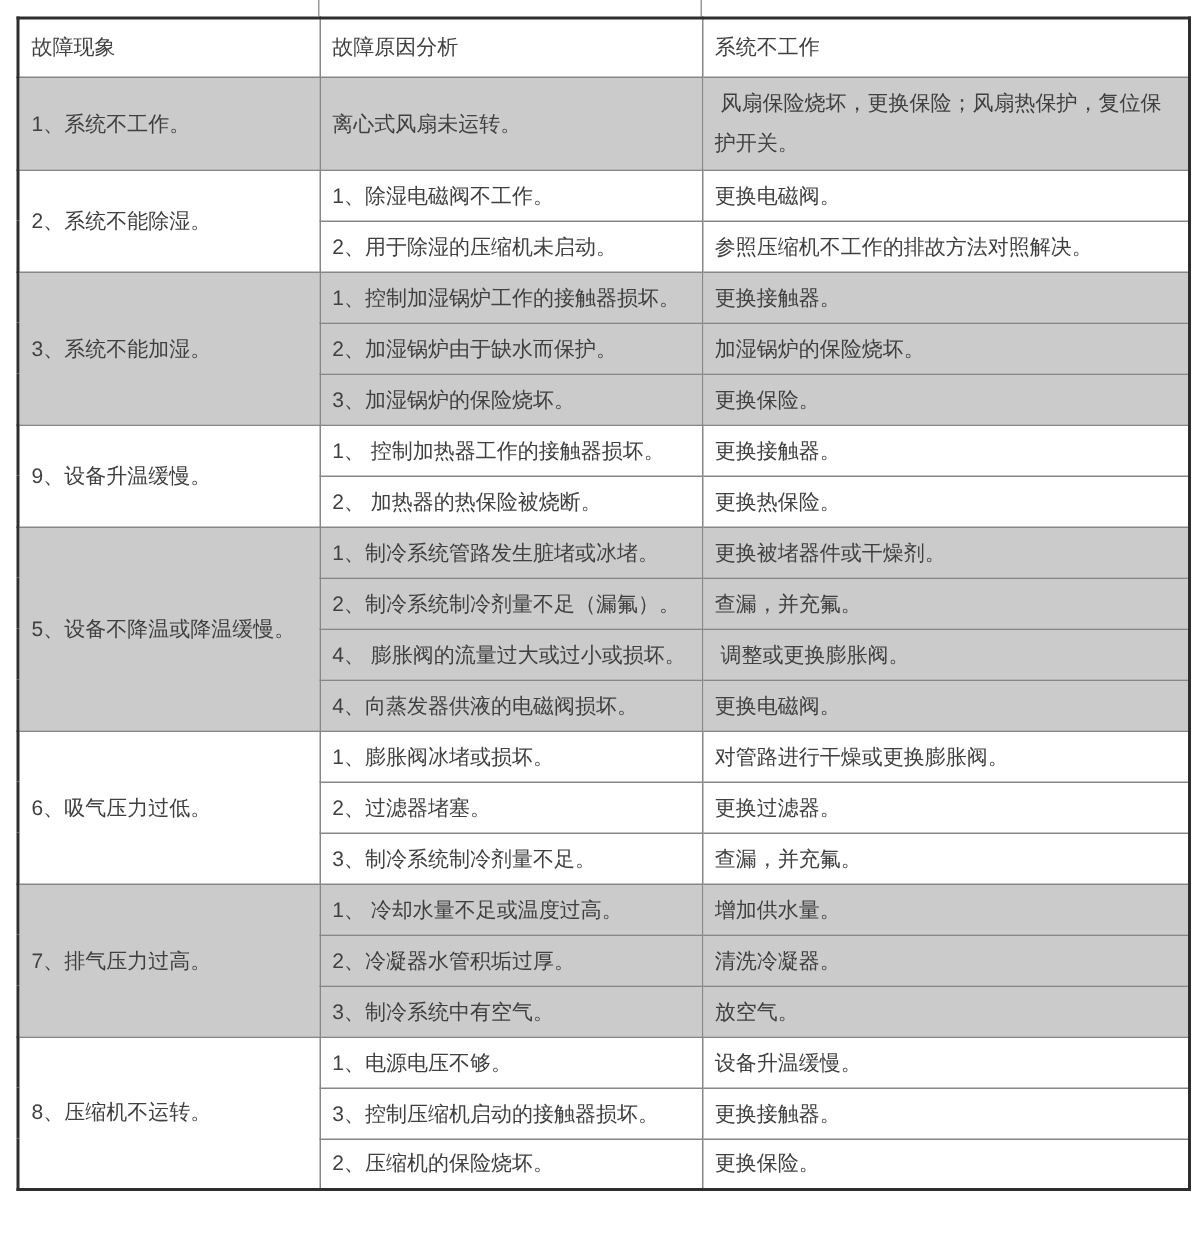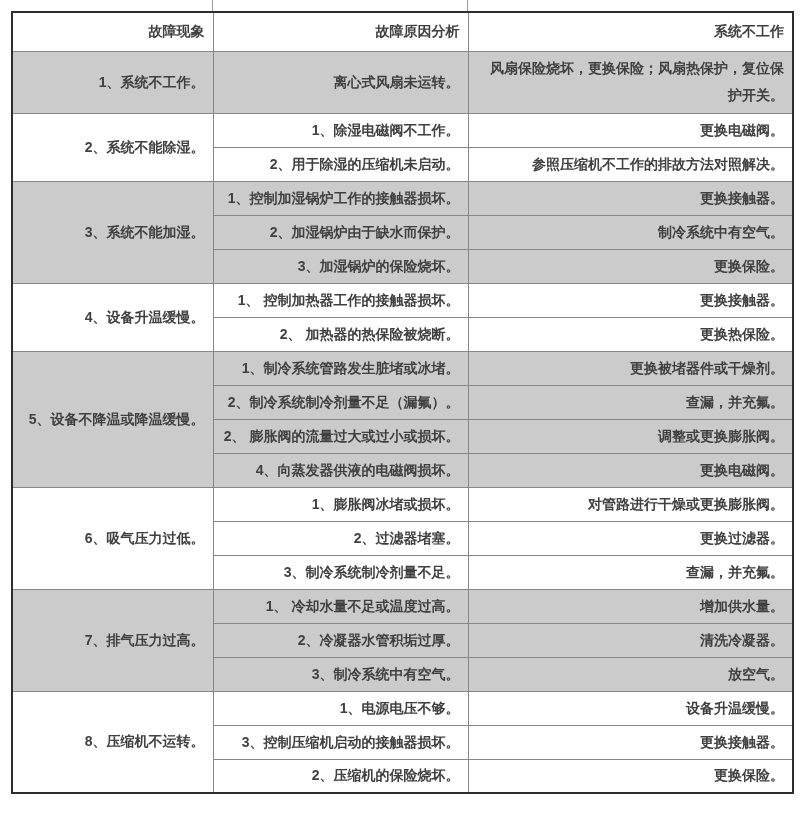--- a/index.html
+++ b/index.html
@@ -32,24 +32,24 @@
     border-collapse: collapse;
     table-layout: fixed;
     border: 2px solid #2e2e2e;
   }
   .col-phenomenon { width: 201px; }
   .col-cause      { width: 255px; }
   .col-solution   { width: 325px; }
 
   th, td {
     border: 1px solid #878787;
-    font-weight: bold;
+    font-weight: normal;
     font-size: 14px;
     color: #404040;
-    text-align: right;
+    text-align: left;
     vertical-align: middle;
     padding: 2px 8px;
     white-space: pre-wrap;
     line-height: 27px;
     overflow: hidden;
   }
   thead th { height: 39px; background: #ffffff; }
   tbody td { height: 34px; }
   tr.tall td { height: 62px; }
   tr.shaded { background: #cbcbcb; }
@@ -90,46 +90,46 @@
           <td>2、用于除湿的压缩机未启动。</td>
           <td>参照压缩机不工作的排故方法对照解决。</td>
         </tr>
         <tr class="shaded">
           <td rowspan="3">3、系统不能加湿。</td>
           <td>1、控制加湿锅炉工作的接触器损坏。</td>
           <td>更换接触器。</td>
         </tr>
         <tr class="shaded">
           <td>2、加湿锅炉由于缺水而保护。</td>
-          <td>制冷系统中有空气。</td>
+          <td>加湿锅炉的保险烧坏。</td>
         </tr>
         <tr class="shaded">
           <td>3、加湿锅炉的保险烧坏。</td>
           <td>更换保险。</td>
         </tr>
         <tr class="plain">
-          <td rowspan="2">4、设备升温缓慢。</td>
+          <td rowspan="2">9、设备升温缓慢。</td>
           <td>1、 控制加热器工作的接触器损坏。</td>
           <td>更换接触器。</td>
         </tr>
         <tr class="plain">
           <td>2、 加热器的热保险被烧断。</td>
           <td>更换热保险。</td>
         </tr>
         <tr class="shaded">
           <td rowspan="4">5、设备不降温或降温缓慢。</td>
           <td>1、制冷系统管路发生脏堵或冰堵。</td>
           <td>更换被堵器件或干燥剂。</td>
         </tr>
         <tr class="shaded">
           <td>2、制冷系统制冷剂量不足（漏氟）。</td>
           <td>查漏，并充氟。</td>
         </tr>
         <tr class="shaded">
-          <td>2、 膨胀阀的流量过大或过小或损坏。</td>
+          <td>4、 膨胀阀的流量过大或过小或损坏。</td>
           <td> 调整或更换膨胀阀。</td>
         </tr>
         <tr class="shaded">
           <td>4、向蒸发器供液的电磁阀损坏。</td>
           <td>更换电磁阀。</td>
         </tr>
         <tr class="plain">
           <td rowspan="3">6、吸气压力过低。</td>
           <td>1、膨胀阀冰堵或损坏。</td>
           <td>对管路进行干燥或更换膨胀阀。</td>

